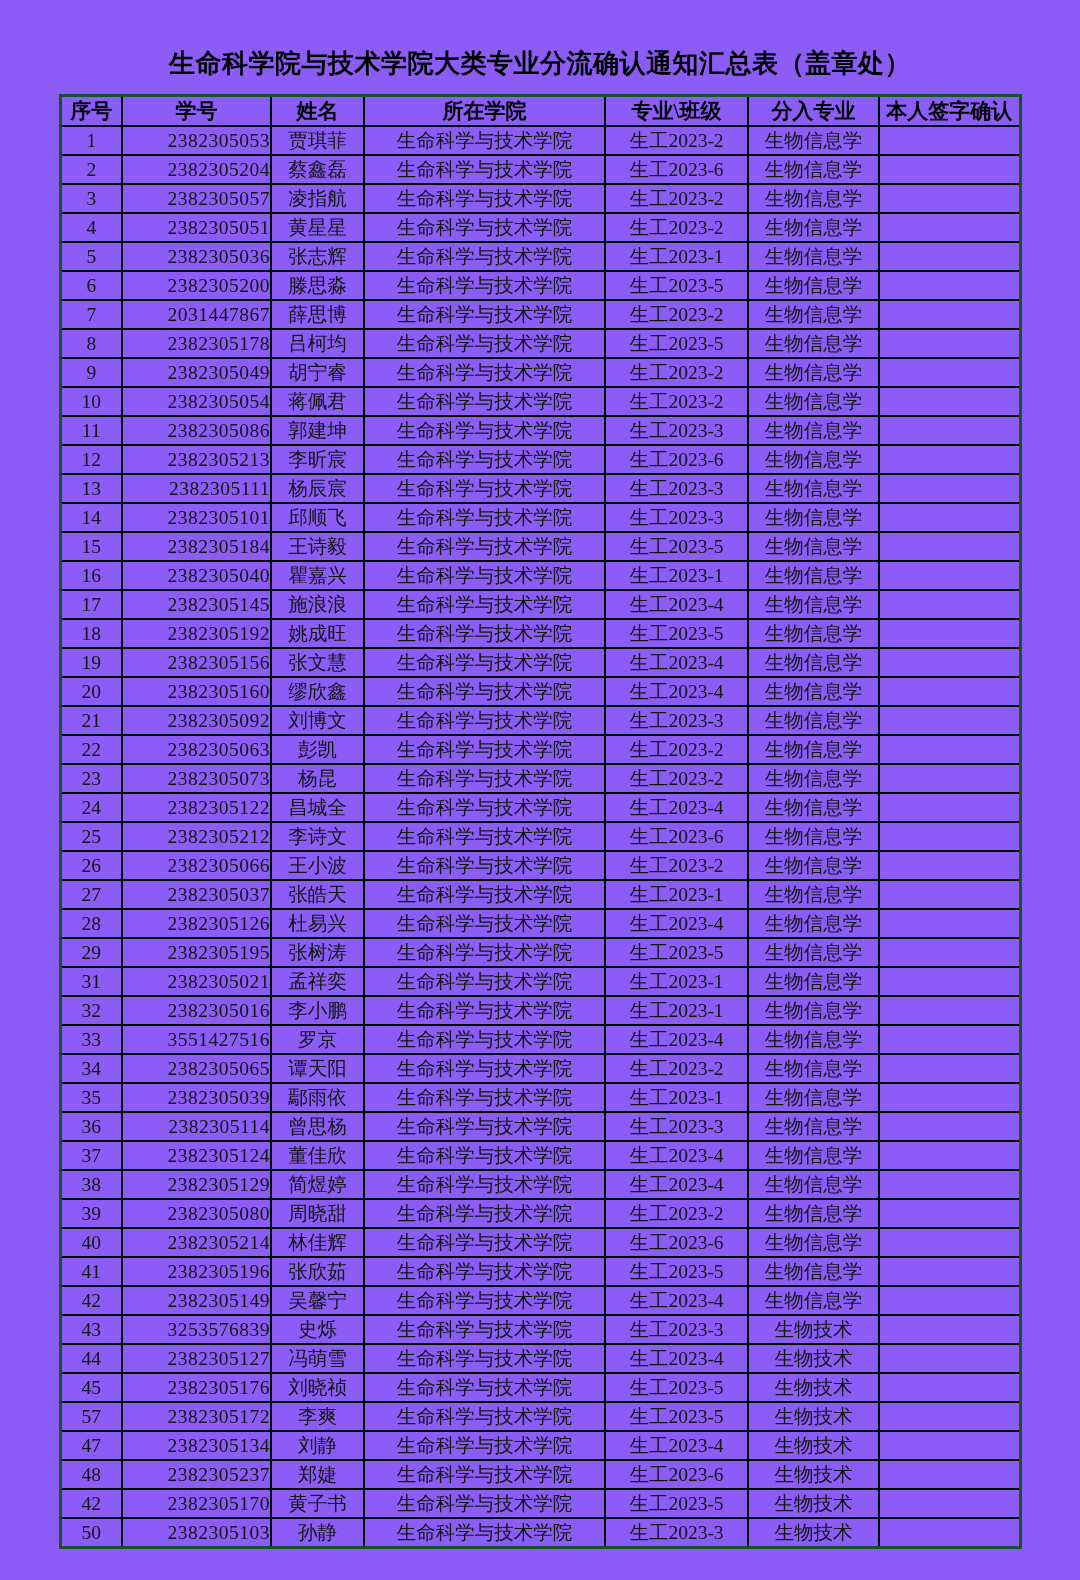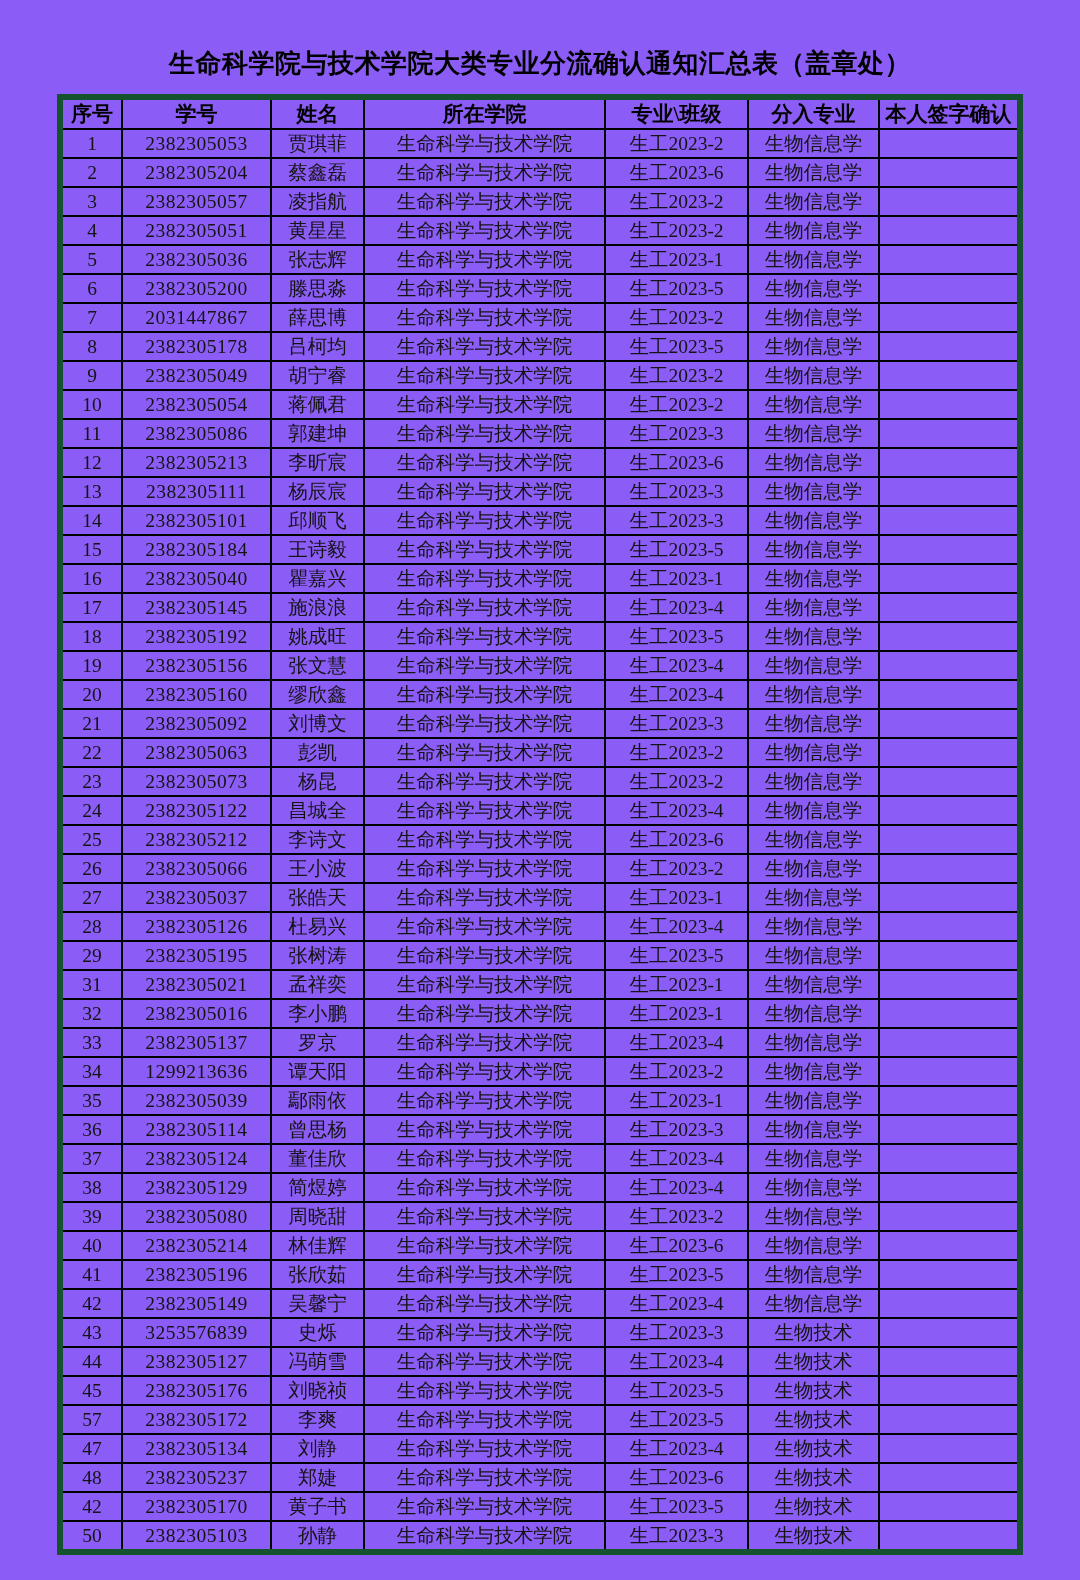--- a/index.html
+++ b/index.html
@@ -29,21 +29,21 @@
     font-weight: bold;
     letter-spacing: 0.5px;
     font-family: "Liberation Serif", serif;
     color: #000000;
   }
   table.main-table {
     border-collapse: collapse;
     table-layout: fixed;
     margin: 0 auto;
     width: 960px;
-    border: 6px solid #14532d;
+    border: 3px solid #14532d;
   }
   col.c-no       { width: 62px;  }
   col.c-id       { width: 149px; }
   col.c-name     { width: 93px;  }
   col.c-college  { width: 241px; }
   col.c-class    { width: 143px; }
   col.c-major    { width: 131px; }
   col.c-sign     { width: 141px; }
   th, td {
     border: 2px solid #000000;
@@ -60,20 +60,21 @@
     font-weight: bold;
     color: #000000;
   }
   td {
     font-size: 19.5px;
     font-weight: normal;
     color: #141414;
   }
   td.cell-student_id {
     letter-spacing: 0.5px;
+    text-align: right;
   }
 </style>
 </head>
 <body>
 
 <div class="page">
   <h1 class="title">生命科学院与技术学院大类专业分流确认通知汇总表（盖章处）</h1>
 
   <table class="main-table">
     <colgroup>
@@ -371,30 +372,30 @@
           <td class="cell-no">32</td>
           <td class="cell-student_id">2382305016</td>
           <td class="cell-name">李小鹏</td>
           <td class="cell-college">生命科学与技术学院</td>
           <td class="cell-class">生工2023-1</td>
           <td class="cell-assigned_major">生物信息学</td>
           <td class="cell-signature"></td>
         </tr>
         <tr>
           <td class="cell-no">33</td>
-          <td class="cell-student_id">2382305137</td>
+          <td class="cell-student_id">3551427516</td>
           <td class="cell-name">罗京</td>
           <td class="cell-college">生命科学与技术学院</td>
           <td class="cell-class">生工2023-4</td>
           <td class="cell-assigned_major">生物信息学</td>
           <td class="cell-signature"></td>
         </tr>
         <tr>
           <td class="cell-no">34</td>
-          <td class="cell-student_id">1299213636</td>
+          <td class="cell-student_id">2382305065</td>
           <td class="cell-name">谭天阳</td>
           <td class="cell-college">生命科学与技术学院</td>
           <td class="cell-class">生工2023-2</td>
           <td class="cell-assigned_major">生物信息学</td>
           <td class="cell-signature"></td>
         </tr>
         <tr>
           <td class="cell-no">35</td>
           <td class="cell-student_id">2382305039</td>
           <td class="cell-name">鄢雨依</td>

